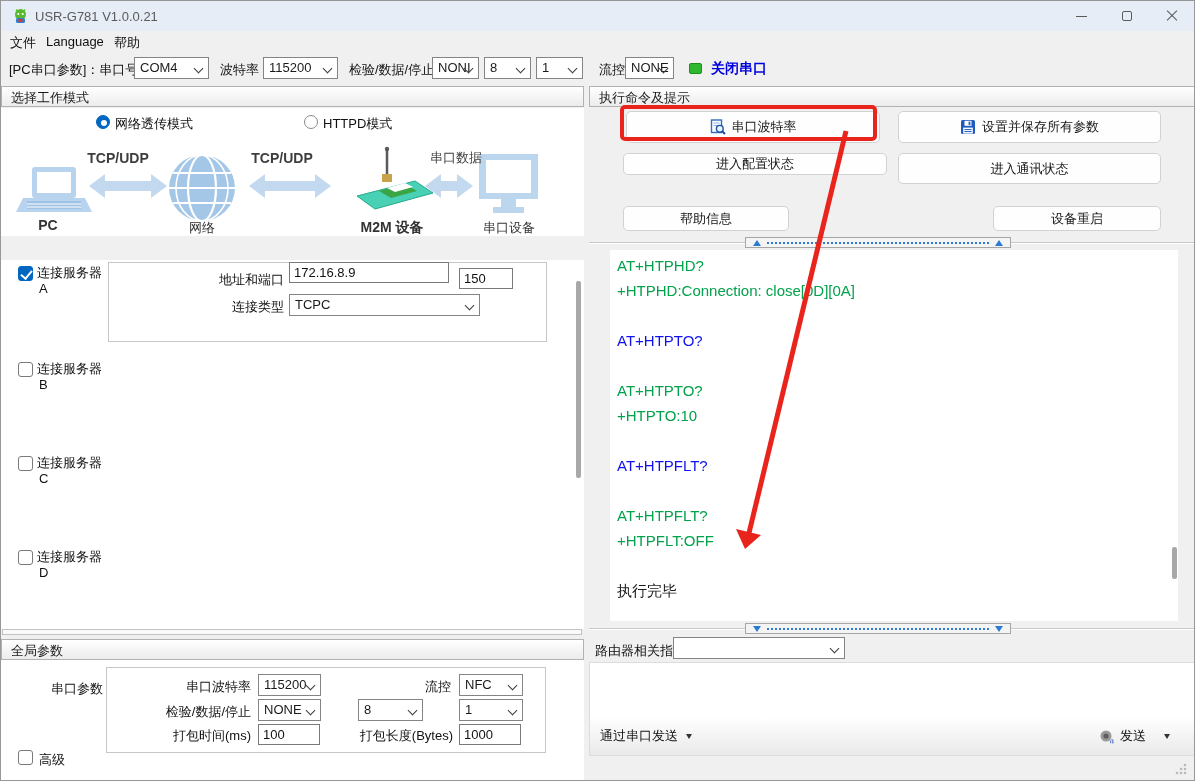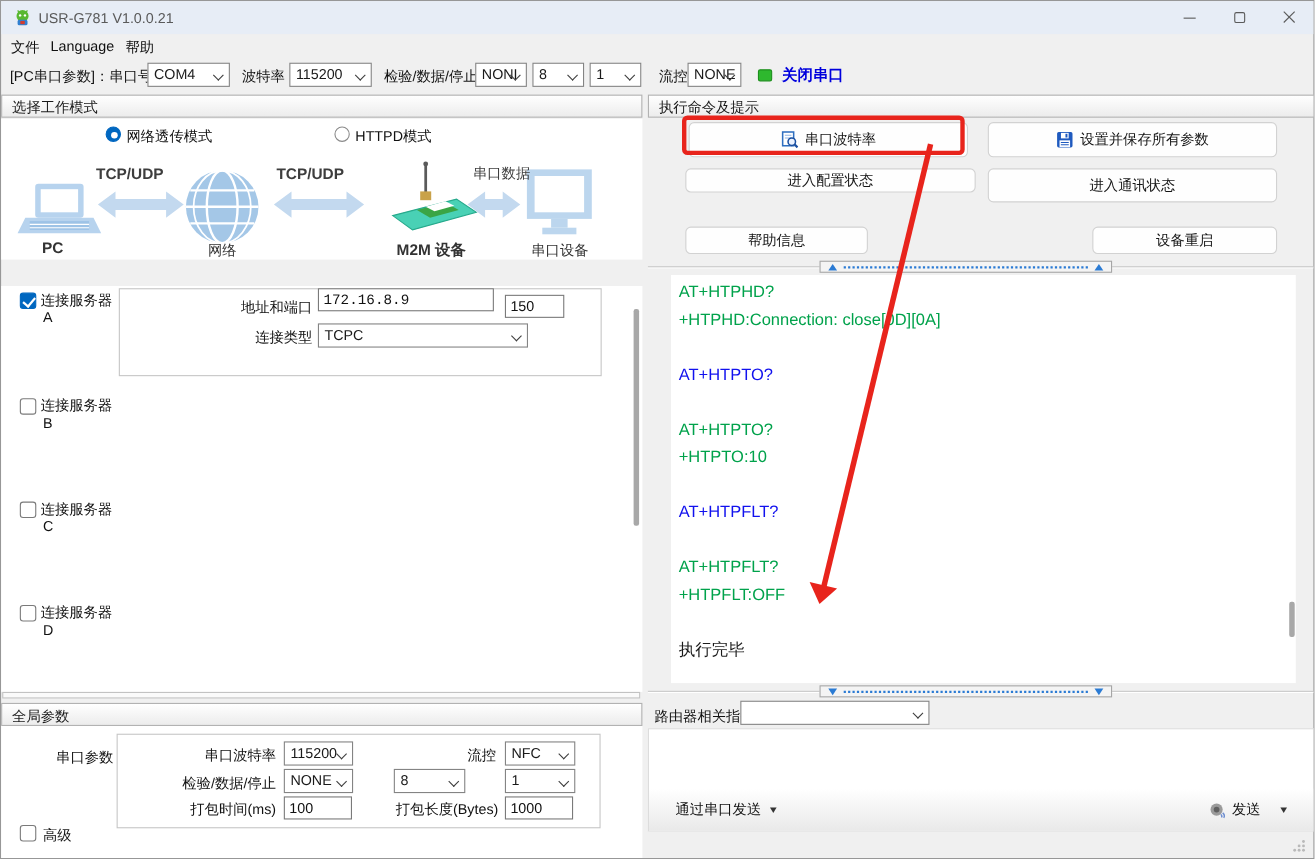--- a/index.html
+++ b/index.html
@@ -174,21 +174,21 @@
     <text x="508" y="91" text-anchor="middle" font-size="13" fill="#333">串口设备</text>
   </svg>
 
   <div class="panel-white" style="left:0;top:259px;width:583px;height:369px"></div>
 
   <span class="cb on" style="left:17px;top:265px"></span>
   <span class="lbl" style="left:36px;top:263px">连接服务器</span>
   <span class="lbl" style="left:38px;top:280px">A</span>
   <div class="groupbox" style="left:107px;top:261px;width:439px;height:80px"></div>
   <span class="lbl r-lbl" style="left:150px;top:270px;width:133px">地址和端口</span>
-  <input class="tb" style="left: 288px; top: 261px; width: 160px; font-family: Liberation Mono, monospace;" value="172.16.8.9">
+  <input class="tb" style="left: 288px; top: 261px; width: 160px;" value="172.16.8.9">
   <input class="tb" style="left: 458px; top: 267px; width: 54px;" value="150">
   <span class="lbl r-lbl" style="left:150px;top:297px;width:133px">连接类型</span>
   <div class="combo" style="left:288px;top:293px;width:191px"><span>TCPC</span></div>
 
   <span class="cb" style="left:17px;top:361px"></span>
   <span class="lbl" style="left:36px;top:359px">连接服务器</span>
   <span class="lbl" style="left:38px;top:376px">B</span>
 
   <span class="cb" style="left:17px;top:455px"></span>
   <span class="lbl" style="left:36px;top:453px">连接服务器</span>
@@ -292,21 +292,21 @@
     <span class="tri-down"></span>
     <span class="spl-dots"></span>
     <span class="tri-down"></span>
   </div>
 
   <span class="lbl" style="left:594px;top:641px">路由器相关指令</span>
   <div class="combo" style="left:672px;top:636px;width:172px"><span></span></div>
 
   <div class="send-box">
     <div class="send-strip">
-      <span class="lbl" style="position:static;margin-left:24px">通过串口发送</span>
+      <span class="lbl" style="position:static;margin-left:10px">通过串口发送</span>
       <span class="tri-sm" style="margin-left:8px"></span>
       <span style="margin-left:auto"></span>
       <svg width="17" height="17" viewBox="0 0 17 17">
         <circle cx="7" cy="8" r="5.5" fill="#9a9a9a"></circle>
         <circle cx="7" cy="8" r="2.6" fill="#5f5f5f"></circle>
         <path d="M12.5 11 q2.5 2 1 4.5" fill="none" stroke="#6f8fd0" stroke-width="1.3"></path>
         <path d="M10.8 12.2 q1.6 1.4 0.7 3" fill="none" stroke="#6f8fd0" stroke-width="1.3"></path>
       </svg>
       <span class="lbl" style="position:static;margin-left:4px">发送</span>
       <span class="tri-sm" style="margin-left:18px;margin-right:24px"></span>

